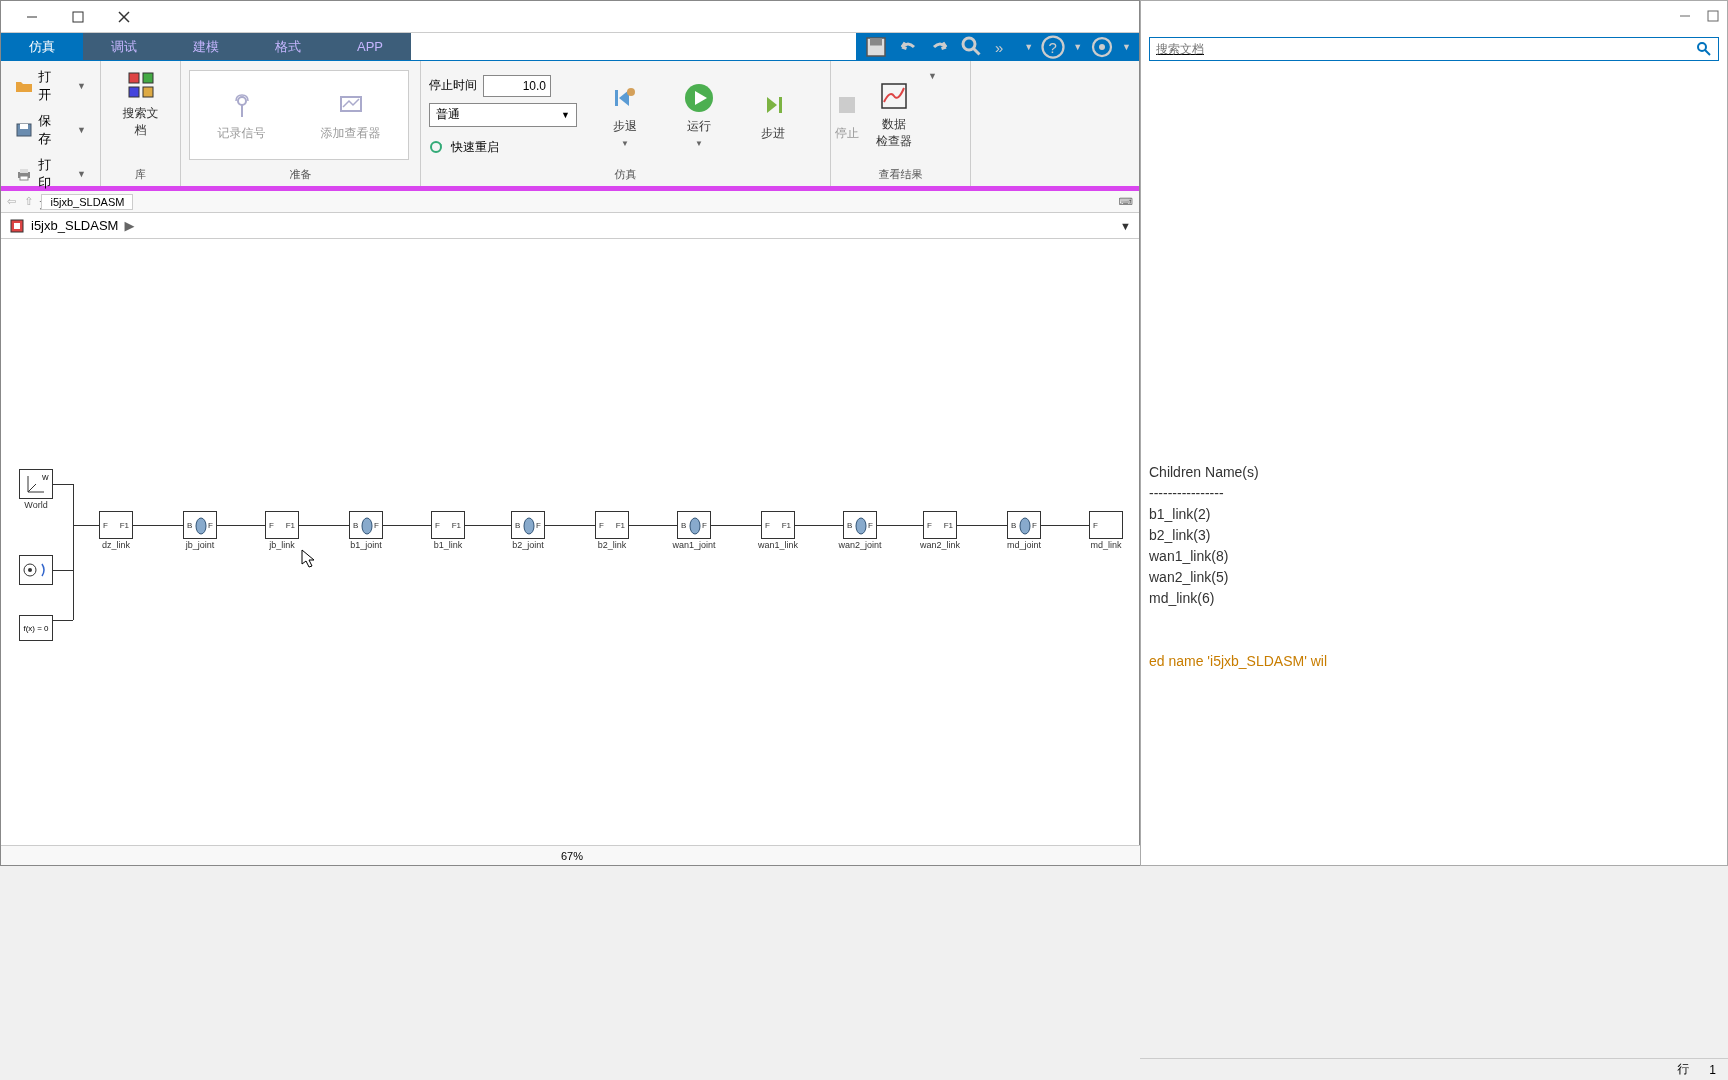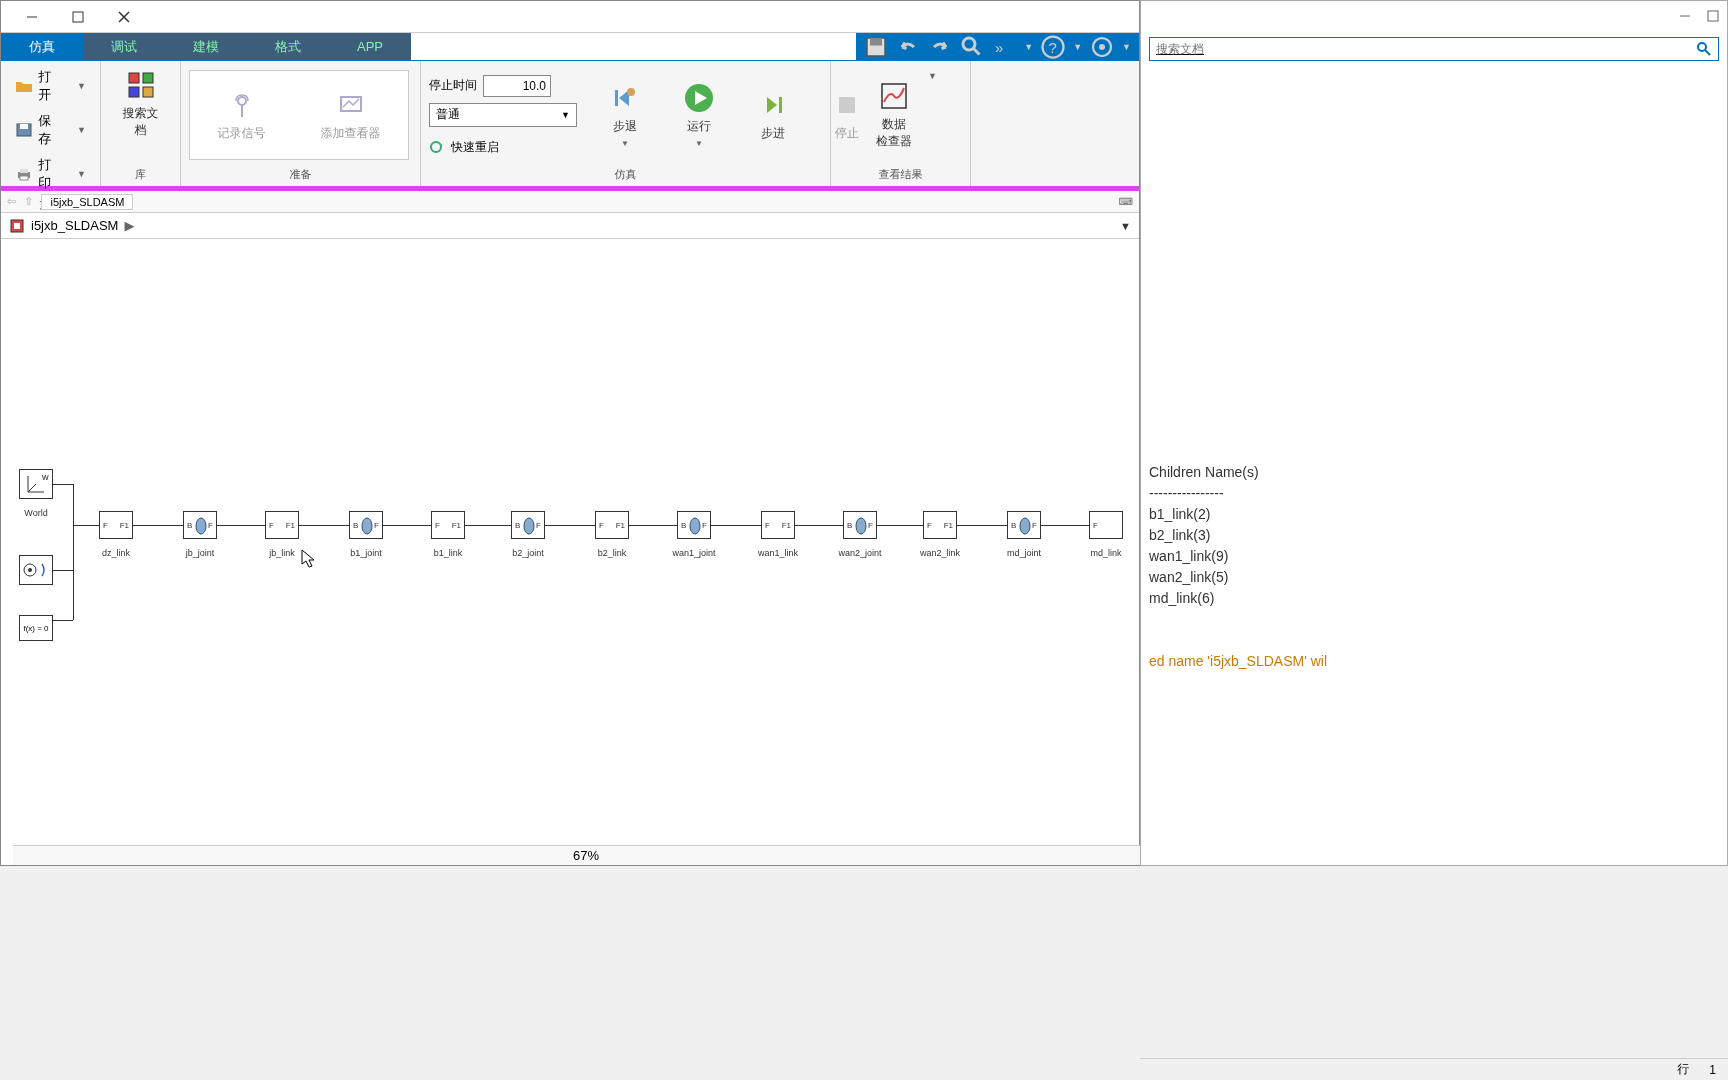--- a/index.html
+++ b/index.html
@@ -8,21 +8,21 @@
 .main-window { position: absolute; left: 0; top: 0; width: 1140px; height: 866px; background: #fff; border: 1px solid #888; }
 .title-bar { height: 32px; background: #fff; display: flex; align-items: center; padding: 0 8px; border-bottom: 1px solid #ccc; }
 .title-text { flex: 1; font-size: 13px; color: #333; padding-left: 4px; }
 .win-controls { display: flex; gap: 0; }
 .win-btn { width: 46px; height: 30px; display: flex; align-items: center; justify-content: center; cursor: pointer; }
 .win-btn svg { width: 12px; height: 12px; }
 
 .ribbon-tabs { height: 28px; background: #fff; display: flex; border-bottom: 1px solid #0072bd; }
 .ribbon-tab { padding: 0 28px; font-size: 13px; color: #fff; display: flex; align-items: center; cursor: pointer; }
 .ribbon-tab.active { background: #0072bd; color: #fff; }
-.ribbon-tab.inactive { background: #3d5e7a; color: #86efac; }
+.ribbon-tab.inactive { background: #3d5e7a; color: #c4b5fd; }
 .ribbon-right { margin-left: auto; background: #0072bd; display: flex; align-items: center; padding: 0 8px; gap: 8px; }
 .ribbon-icon-btn { width: 24px; height: 24px; display: flex; align-items: center; justify-content: center; cursor: pointer; }
 
 .toolstrip { height: 130px; background: #f5f5f5; display: flex; border-bottom: 5px solid #d946ef; }
 .ts-section { border-right: 1px solid #ccc; display: flex; flex-direction: column; justify-content: space-between; padding: 4px 8px 2px 8px; }
 .ts-section-label { font-size: 11px; color: #555; text-align: center; padding: 2px 0; }
 .ts-content { flex: 1; display: flex; align-items: center; gap: 4px; }
 
 .file-btns { display: flex; flex-direction: column; gap: 2px; }
 .file-btn { display: flex; align-items: center; gap: 6px; padding: 3px 6px; font-size: 13px; cursor: pointer; }
@@ -45,37 +45,37 @@
 .nav-bar { height: 22px; background: #f8f8f8; border-bottom: 1px solid #ccc; display: flex; align-items: center; padding: 0 6px; gap: 8px; font-size: 12px; }
 .nav-arrow { color: #aaa; font-size: 11px; }
 .nav-path { background: #fff; border: 1px solid #ccc; padding: 1px 8px; font-size: 11px; }
 
 .breadcrumb { height: 26px; background: #fff; border-bottom: 1px solid #ccc; display: flex; align-items: center; padding: 0 8px; gap: 6px; font-size: 13px; }
 .bc-icon { width: 16px; height: 16px; }
 .bc-drop { margin-left: auto; color: #333; font-size: 11px; }
 
 .canvas { position: relative; background: #fff; width: 100%; height: 616px; }
 .block { position: absolute; border: 1px solid #333; background: #fff; font-size: 9px; display: flex; align-items: center; justify-content: center; }
-.block-label { position: absolute; top: 100%; left: 50%; transform: translateX(-50%); font-size: 9px; color: #333; white-space: nowrap; margin-top: 10px; }
+.block-label { position: absolute; top: 100%; left: 50%; transform: translateX(-50%); font-size: 9px; color: #333; white-space: nowrap; margin-top: 2px; }
 .port-label { font-size: 8px; color: #333; }
 .wire { position: absolute; background: #333; height: 1px; }
 .wire-v { position: absolute; background: #333; width: 1px; }
 
 .cursor-arrow { position: absolute; pointer-events: none; z-index: 100; }
 
 .side-panel { position: absolute; left: 1140px; top: 0; width: 588px; height: 866px; background: #fff; border: 1px solid #aaa; }
 .side-title { height: 32px; background: #fff; display: flex; align-items: center; justify-content: flex-end; padding: 0 8px; gap: 16px; }
 .side-search { height: 28px; display: flex; padding: 4px 8px; }
 .search-box { flex: 1; border: 1px solid #0072bd; height: 24px; display: flex; align-items: center; padding: 0 6px; }
 .search-box input { flex: 1; border: none; outline: none; font-size: 12px; text-decoration: underline; }
 .side-content { padding: 180px 8px 8px 8px; font-family: Consolas, monospace; font-size: 14px; line-height: 1.5; color: #333; white-space: pre; }
 .warn-text { color: #c87d00; }
 
 .status-bar { position: absolute; bottom: 0; left: 1140px; right: 0; height: 22px; background: #f0f0f0; border-top: 1px solid #ccc; display: flex; align-items: center; justify-content: flex-end; padding: 0 12px; font-size: 12px; gap: 20px; }
-.main-status { position: absolute; left: 12px; width: 1140px; bottom: 0; height: 20px; background: #f8f8f8; border-top: 1px solid #ccc; font-size: 13px; display: flex; align-items: center; padding: 0 12px; }
+.main-status { position: absolute; left: 0; width: 1140px; bottom: 0; height: 20px; background: #f8f8f8; border-top: 1px solid #ccc; font-size: 11px; display: flex; align-items: center; padding: 0 12px; }
 .zoom-label { position: absolute; left: 560px; }
 
 .icon-folder { fill: #e8a33d; }
 </style>
 </head>
 <body>
 
 <div class="main-window">
 
   <div class="title-bar">
@@ -463,21 +463,21 @@
           <circle cx="6" cy="6" r="4" fill="none" stroke="#0072bd" stroke-width="2"></circle>
           <line x1="9" y1="9" x2="14" y2="14" stroke="#0072bd" stroke-width="2"></line>
         </svg>
     </div>
   </div>
   <div class="side-content" style="position:absolute;top:60px;left:0;right:0;bottom:0;padding-top:380px">
 <span>Children Name(s)</span>
 <span>----------------</span>
 <span>b1_link(2)</span>
 <span>b2_link(3)</span>
-<span>wan1_link(9)</span>
+<span>wan1_link(8)</span>
 <span>wan2_link(5)</span>
 <span>md_link(6)</span>
 
 
 <span class="warn-text">ed name 'i5jxb_SLDASM' wil</span>
   </div>
 </div>
 
 <div class="status-bar">
   <span>行</span>

